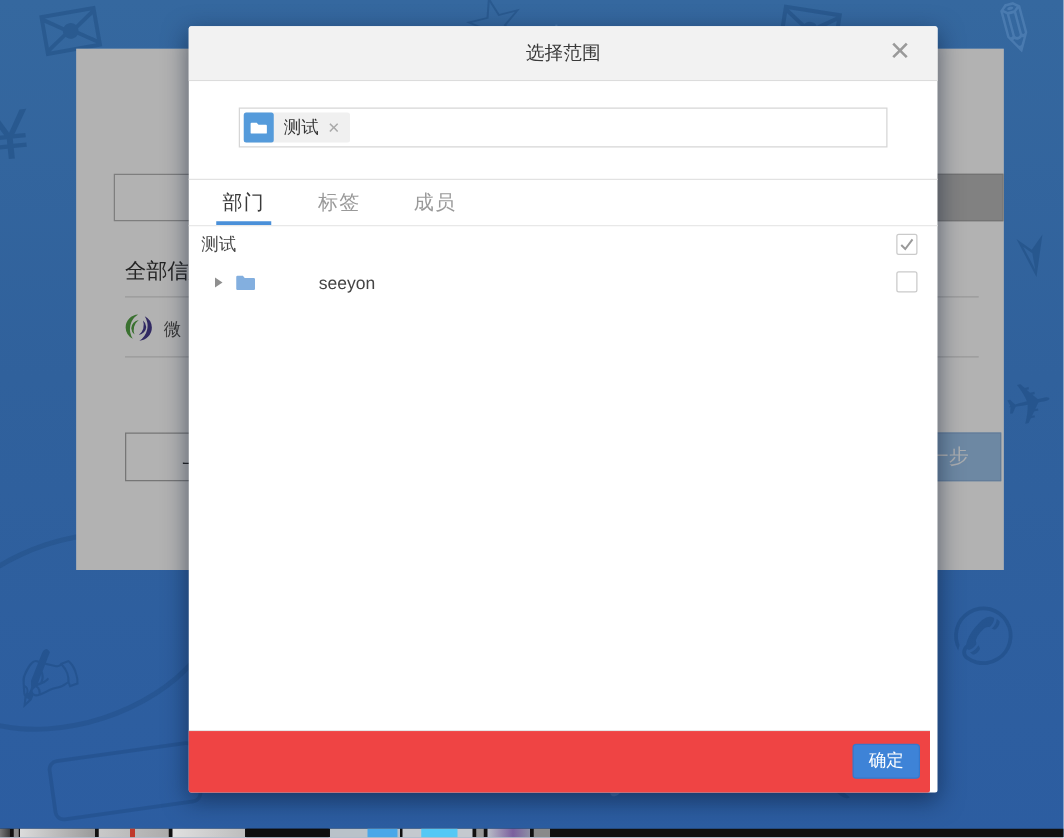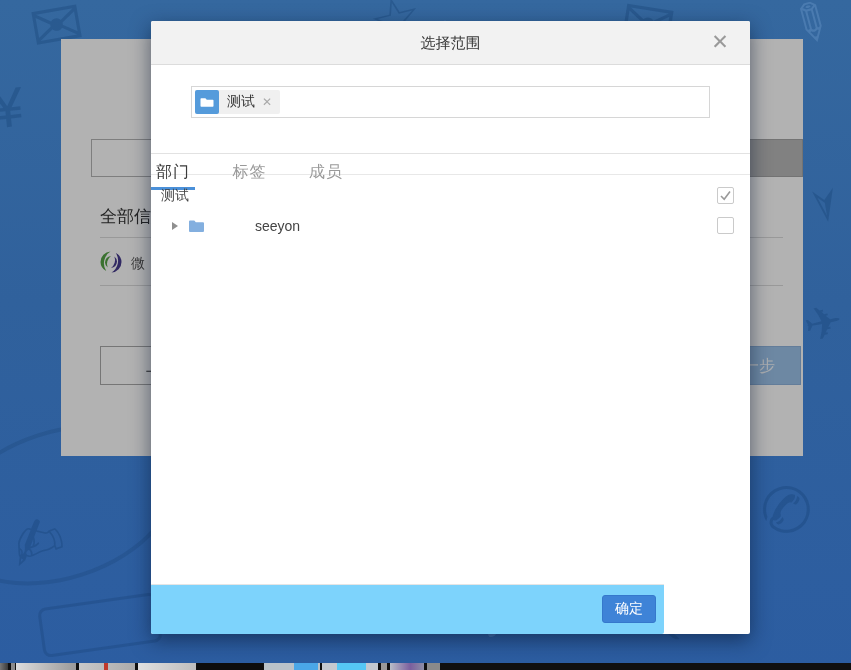--- a/index.html
+++ b/index.html
@@ -49,39 +49,39 @@
     text-align:center; font-size:21px; color:#9a9a9a; cursor:pointer; font-weight:300; }
 
   .tag-input { position:absolute; left:40px; top:65px; width:519px; height:32px;
     border:1px solid #d6d6d6; background:#fff; display:flex; align-items:center; padding:3px; }
   .tag { display:inline-flex; align-items:center; background:#f0f0f0; height:24px; border-radius:2px; }
   .tag-icon { width:24px; height:24px; background:#559bdb; border-radius:2px; display:flex;
     align-items:center; justify-content:center; }
   .tag-label { font-size:14px; color:#333; margin:0 7px 0 8px; }
   .tag-x { font-size:12px; color:#a9a9a9; margin-right:8px; cursor:pointer; }
 
-  .tab-bar { position:absolute; left:0; top:132px; width:599px; height:22px;
-    border-top:1px solid #e2e2e2; border-bottom:1px solid #e8e8e8; }
+  .tab-bar { position:absolute; left:0; top:122px; width:599px; height:38px;
+    border-top:1px solid #e2e2e2; border-bottom:1px solid #e8e8e8; padding-left:22px; }
   .tab { display:inline-block; font-size:16px; color:#999; padding:8px 5px 7px 5px; margin-right:28px;
     cursor:pointer; letter-spacing:1px; }
   .tab.active { color:#3a3a3a; border-bottom:3px solid #4a90d9; padding-bottom:4px; }
 
   .tree { position:absolute; left:0; top:160px; width:599px; }
   .tree-row { position:relative; height:30px; display:flex; align-items:center; }
   .tree-label { font-size:14px; color:#444;margin-left:42px; }
   .row-root .tree-label { margin-left:10px; }
   .expander { width:0; height:0; border-left:6px solid #8f8f8f; border-top:4px solid transparent;
     border-bottom:4px solid transparent; margin-left:21px; cursor:pointer; }
   .tree-folder { margin-left:10px; margin-right:8px; display:flex; }
   .checkbox { position:absolute; left:566px; top:6px; width:17px; height:17px; background:#fff;
     border:1px solid #cacaca; border-radius:2px; cursor:pointer; display:flex; align-items:center;
     justify-content:center; }
 
-  .modal-footer { position:absolute; left:0; bottom:0; width:513px; height:50px;
-    border-top:1px solid #e5e5e5; background:#7dd3fc; border-radius:0 0 2px 2px; }
+  .modal-footer { position:absolute; left:0; bottom:0; width:593px; height:50px;
+    border-top:1px solid #e5e5e5; background:#ef4444; border-radius:0 0 2px 2px; }
   .confirm-btn { position:absolute; right:8px; top:10px; width:54px; height:28px; background:#3e83d7;
     border:1px solid #3578cc; border-radius:3px; color:#fff; font-size:14px; cursor:pointer; }
 </style>
 </head>
 <body>
 
 <div class="screen">
 
   <span class="doodle d-glyph" style="left:30px;top:-6px;transform:rotate(-10deg);">✉</span>
   <span class="doodle d-glyph light" style="left:420px;top:4px;font-size:52px;transform:rotate(8deg);">☼</span>

